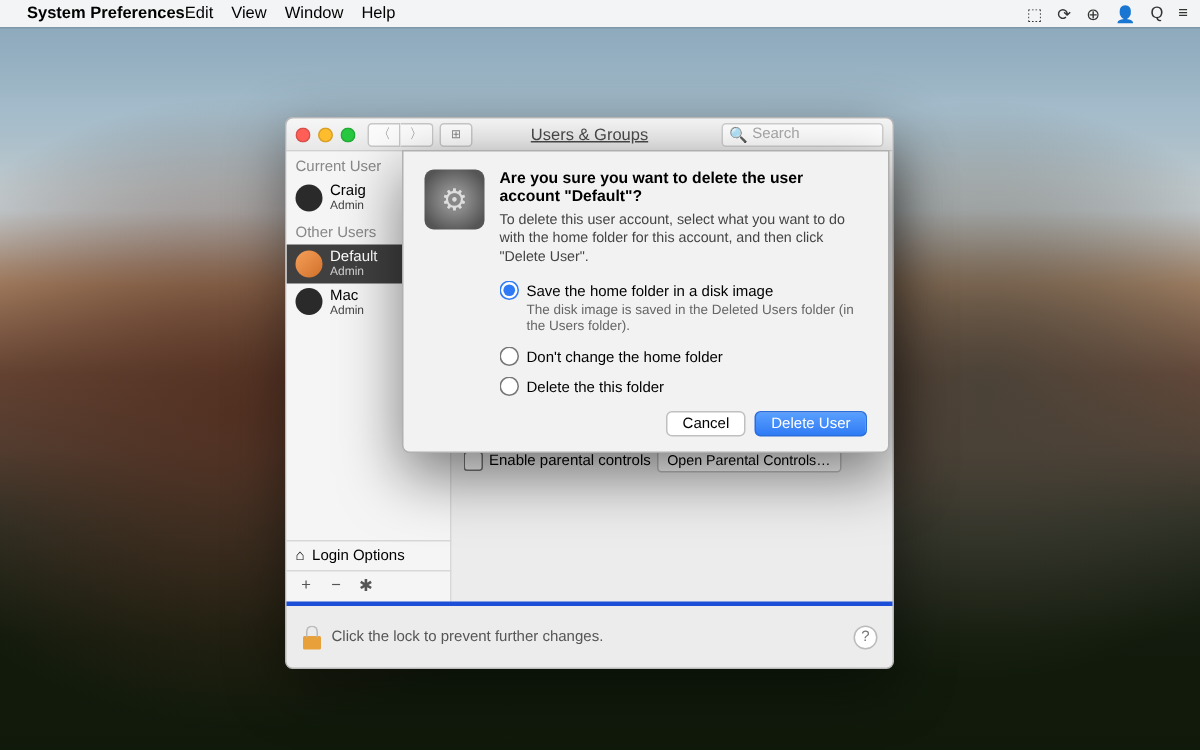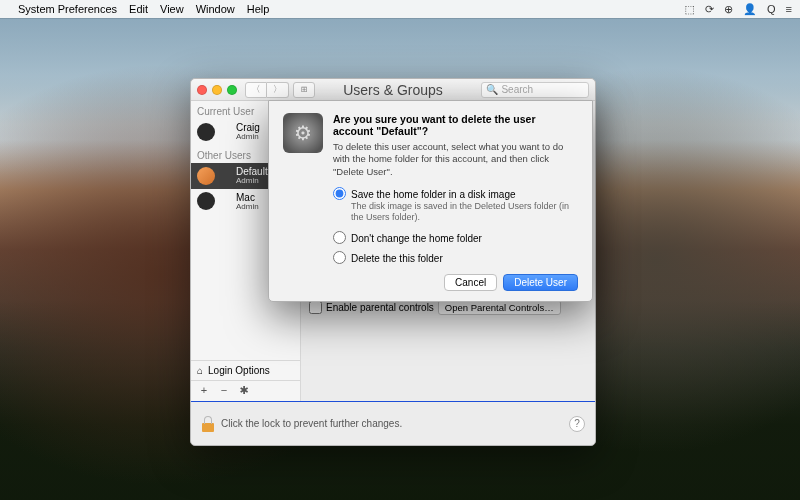--- a/index.html
+++ b/index.html
@@ -5,57 +5,57 @@
 * { box-sizing: border-box; margin: 0; padding: 0; font-family: -apple-system, "Helvetica Neue", Arial, sans-serif; }
 body { width: 800px; height: 500px; overflow: hidden; position: relative; background: linear-gradient(180deg,#8ea6b8 0%,#a8bdc9 18%,#c7d2d9 28%,#b08a6a 38%,#6b4a3a 50%,#3a3a32 70%,#1a2015 100%); }
 .desktop-bg { position:absolute; inset:0; background:
   radial-gradient(ellipse 45% 60% at 20% 55%, rgba(80,45,30,0.85) 0%, transparent 70%),
   radial-gradient(ellipse 40% 55% at 82% 52%, rgba(70,65,55,0.85) 0%, transparent 70%),
   linear-gradient(180deg, rgba(135,165,185,0.9) 0%, rgba(165,190,205,0.6) 15%, rgba(200,200,195,0.3) 25%, transparent 35%),
   linear-gradient(180deg, transparent 60%, rgba(15,25,10,0.9) 85%);
 }
 .menubar { position:absolute; top:0; left:0; right:0; height:18px; background:rgba(248,248,248,0.95); display:flex; align-items:center; font-size:11px; padding:0 8px; box-shadow:0 1px 0 rgba(0,0,0,.1);}
 .menubar .apple { font-size:12px; margin-right:10px;}
-.menubar .appname { font-weight:400; margin-right:12px;}
+.menubar .appname { font-weight:700; }
 .menubar .mitem { margin-right:12px; }
 .menubar .spacer { flex:1; }
 .menubar .ricon { margin-left:10px; font-size:11px; color:#333;}
 .window { position:absolute; left:190px; top:78px; width:406px; height:368px; background:#ececec; border:1px solid #b8b8b8; border-radius:5px; box-shadow:0 12px 40px rgba(0,0,0,.45);}
 .titlebar { height:22px; background:linear-gradient(#f6f6f6,#e8e8e8); border-bottom:1px solid #d0d0d0; border-radius:5px 5px 0 0; display:flex; align-items:center; padding:0 6px; font-size:11px; position:relative;}
 .traffic { display:flex; gap:5px; }
 .dot { width:10px; height:10px; border-radius:50%; border:0.5px solid rgba(0,0,0,.15);}
 .dot.r{background:#ff5f57;} .dot.y{background:#ffbd2e;} .dot.g{background:#28c940;}
 .navbtns { display:flex; margin-left:8px; gap:0;}
 .navbtn { width:22px; height:16px; background:#fcfcfc; border:1px solid #c8c8c8; display:flex; align-items:center; justify-content:center; font-size:9px; color:#888;}
 .navbtn:first-child{border-radius:3px 0 0 3px;} .navbtn:nth-child(2){border-radius:0 3px 3px 0; border-left:none;}
 .gridbtn { width:22px; height:16px; margin-left:4px; background:#fcfcfc; border:1px solid #c8c8c8; border-radius:3px; display:flex; align-items:center; justify-content:center; font-size:8px; color:#888;}
-.wtitle { position:absolute; left:0; right:0; text-align:center; font-size:14px; color:#4a4a4a; pointer-events:none;}
+.wtitle { position:absolute; left:0; right:0; text-align:center; font-size:11px; color:#4a4a4a; pointer-events:none;text-decoration:underline;}
 .searchbox { margin-left:auto; width:108px; height:16px; background:#fff; border:1px solid #d0d0d0; border-radius:3px; display:flex; align-items:center; padding:0 4px; font-size:10px; color:#aaa;}
 .wbody { display:flex; height:300px;}
 .sidebar { width:110px; background:#f5f5f5; border-right:1px solid #d8d8d8; font-size:10px; overflow:hidden;}
 .sbhdr { color:#888; font-size:10px; padding:5px 6px 2px; }
 .sbitem { display:flex; align-items:center; padding:3px 6px; gap:5px;}
 .sbitem.sel { background:#404040; color:#fff;}
 .sbitem .uicon { width:18px; height:18px; border-radius:50%; background:#555; flex-shrink:0;}
 .sbitem .uicon.orange{ background:linear-gradient(135deg,#f5a05a,#d0702a);}
 .sbitem .uicon.dark{ background:#2a2a2a;}
 .sbitem .uicon.grey{ background:#c8c8c8;}
-.sbitem .txt { line-height:1.1;margin-left:16px;}
+.sbitem .txt { line-height:1.1;}
 .sbitem .sub { font-size:8px; opacity:.75;}
 .sbfoot { border-top:1px solid #d8d8d8; position:absolute; bottom:46px; left:0; width:110px;}
 .loginopt { display:flex; align-items:center; gap:5px; padding:4px 6px; font-size:10px; border-bottom:1px solid #d8d8d8;}
 .pmrow { display:flex; padding:2px 4px; gap:2px; font-size:11px; color:#555;}
 .pmrow span{ width:18px; height:14px; display:flex; align-items:center; justify-content:center;}
 .mainpane { flex:1; padding:8px; font-size:10px; position:relative;}
 .changepw { position:absolute; right:8px; top:34px; font-size:9.5px; background:#fff; border:1px solid #c0c0c0; border-radius:3px; padding:1px 6px;}
 .chkrow { display:flex; align-items:center; gap:4px; margin-top:172px; font-size:10px;}
 .chkrow input{ margin:0;}
 .chkrow2 { display:flex; align-items:center; gap:4px; margin-top:6px; font-size:10px;}
 .openpc { background:#fff; border:1px solid #c0c0c0; border-radius:3px; padding:1px 6px; font-size:9.5px;}
-.lockrow { position:absolute; bottom:0; left:0; right:0; height:44px; border-top:1px solid #1d4ed8; display:flex; align-items:center; padding:0 10px; font-size:10px; color:#555;}
+.lockrow { position:absolute; bottom:0; left:0; right:0; height:44px; border-top:3px solid #1d4ed8; display:flex; align-items:center; padding:0 10px; font-size:10px; color:#555;}
 .lockicon { width:14px; height:16px; margin-right:6px; position:relative;}
 .lockicon::before{content:"";position:absolute;bottom:0;left:1px;width:12px;height:9px;background:#e8a03a;border-radius:1px;}
 .lockicon::after{content:"";position:absolute;top:0;left:3px;width:6px;height:7px;border:1.5px solid #b8b8b8;border-bottom:none;border-radius:4px 4px 0 0;}
 .helpbtn { margin-left:auto; width:16px; height:16px; border-radius:50%; border:1px solid #bbb; display:flex; align-items:center; justify-content:center; font-size:10px; color:#777; background:#fff;}
 
 .sheet { position:absolute; left:268px; top:100px; width:325px; background:#f2f2f2; border:1px solid #b0b0b0; border-radius:0 0 5px 5px; box-shadow:0 15px 40px rgba(0,0,0,.5); padding:12px 14px 10px; font-size:10px;}
 .sheet-head { display:flex; gap:10px; margin-bottom:8px;}
 .gearicon { width:40px; height:40px; background:radial-gradient(circle,#888 30%,#555 80%); border-radius:6px; flex-shrink:0; display:flex; align-items:center; justify-content:center; color:#ddd; font-size:20px;}
 .sheet-title { font-weight:600; font-size:10.5px; margin-bottom:4px;}
 .sheet-sub { font-size:9.5px; color:#444; line-height:1.3;}

